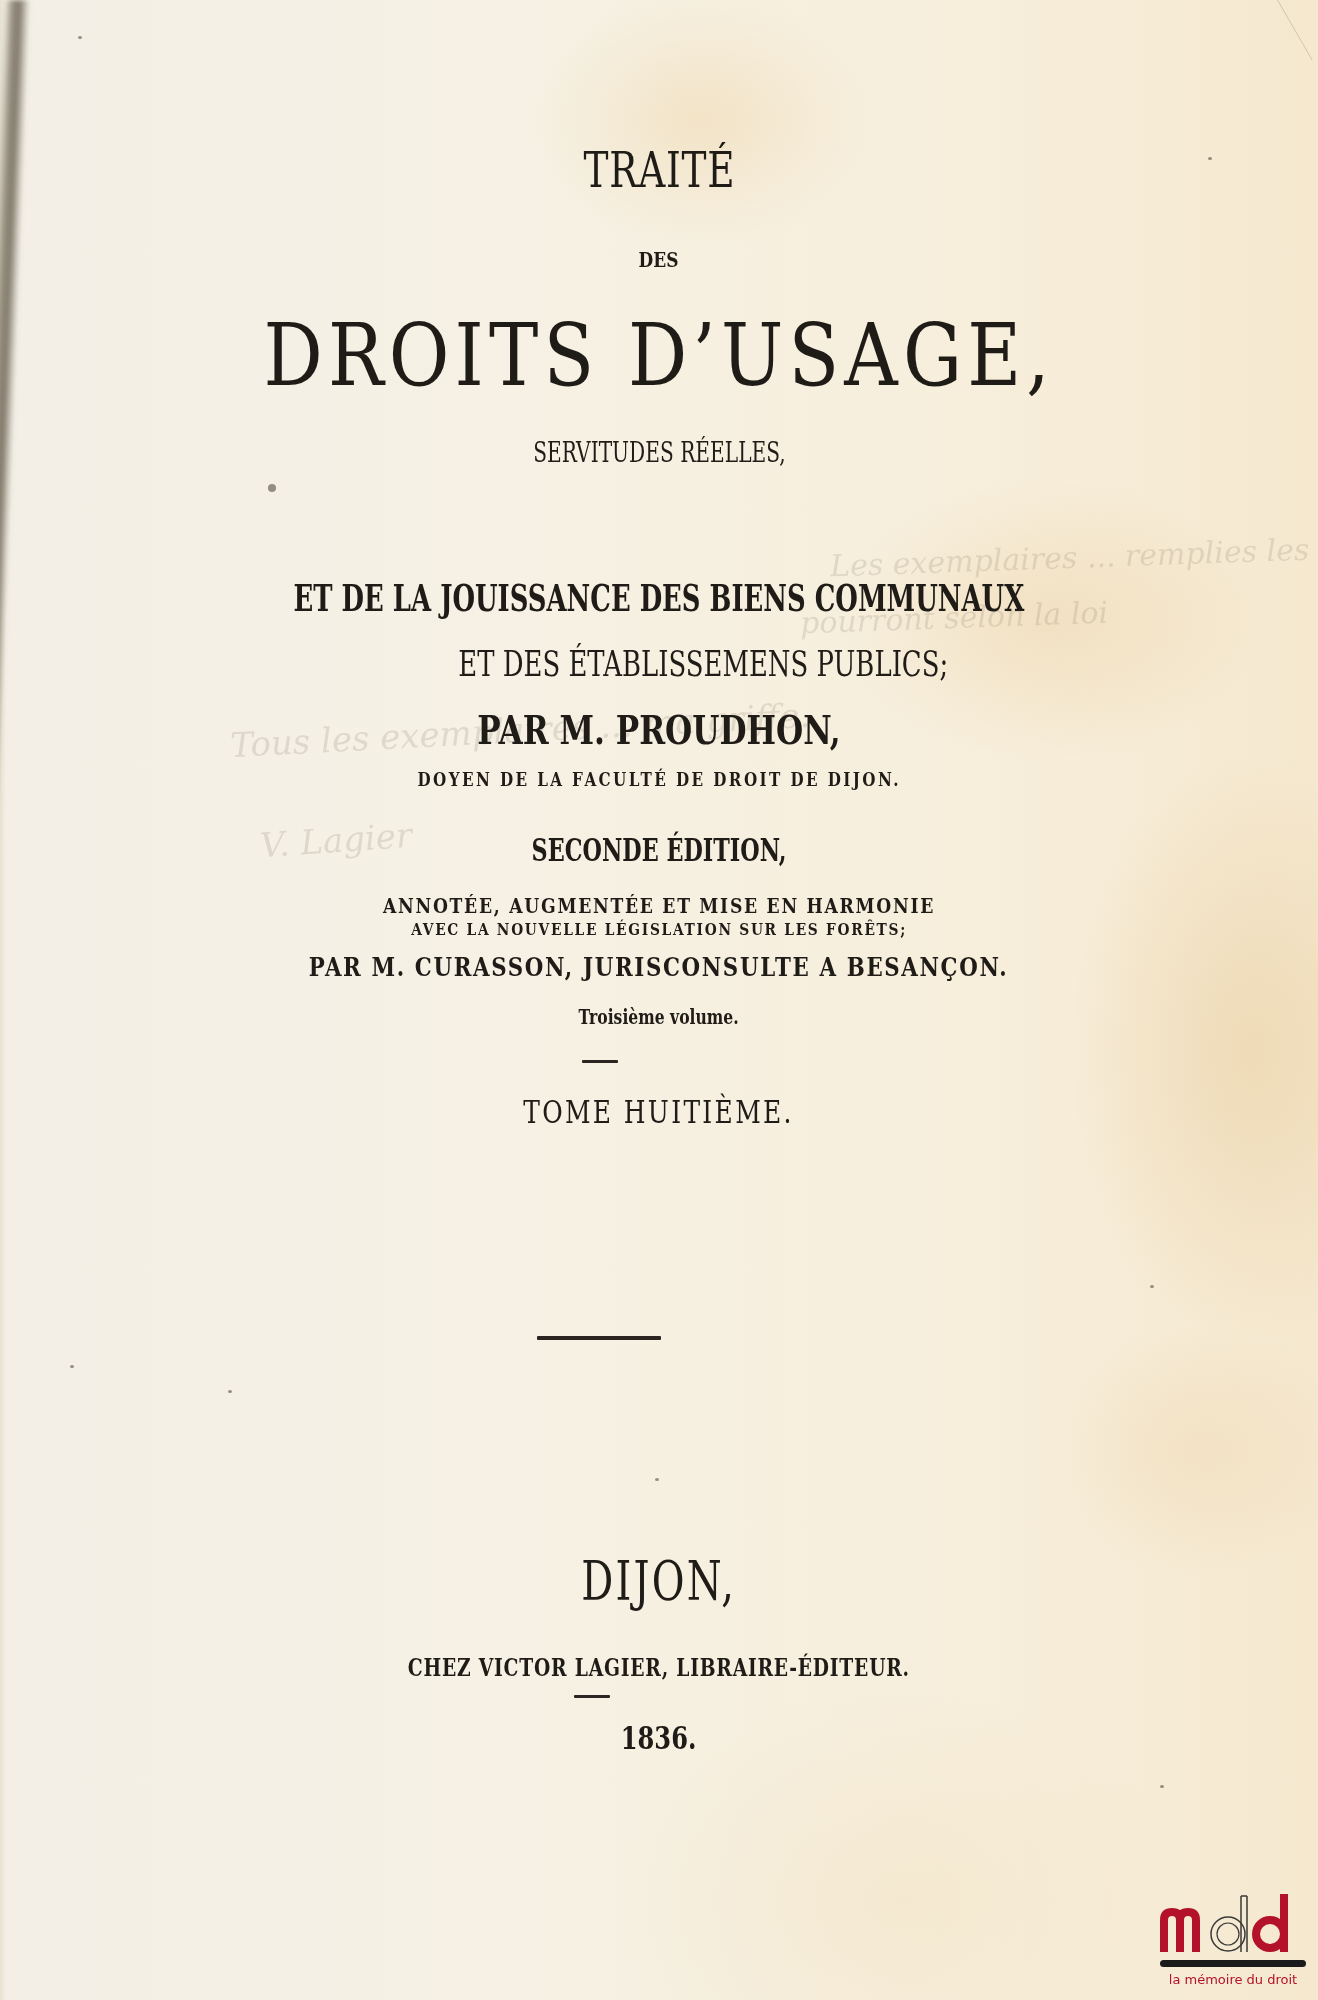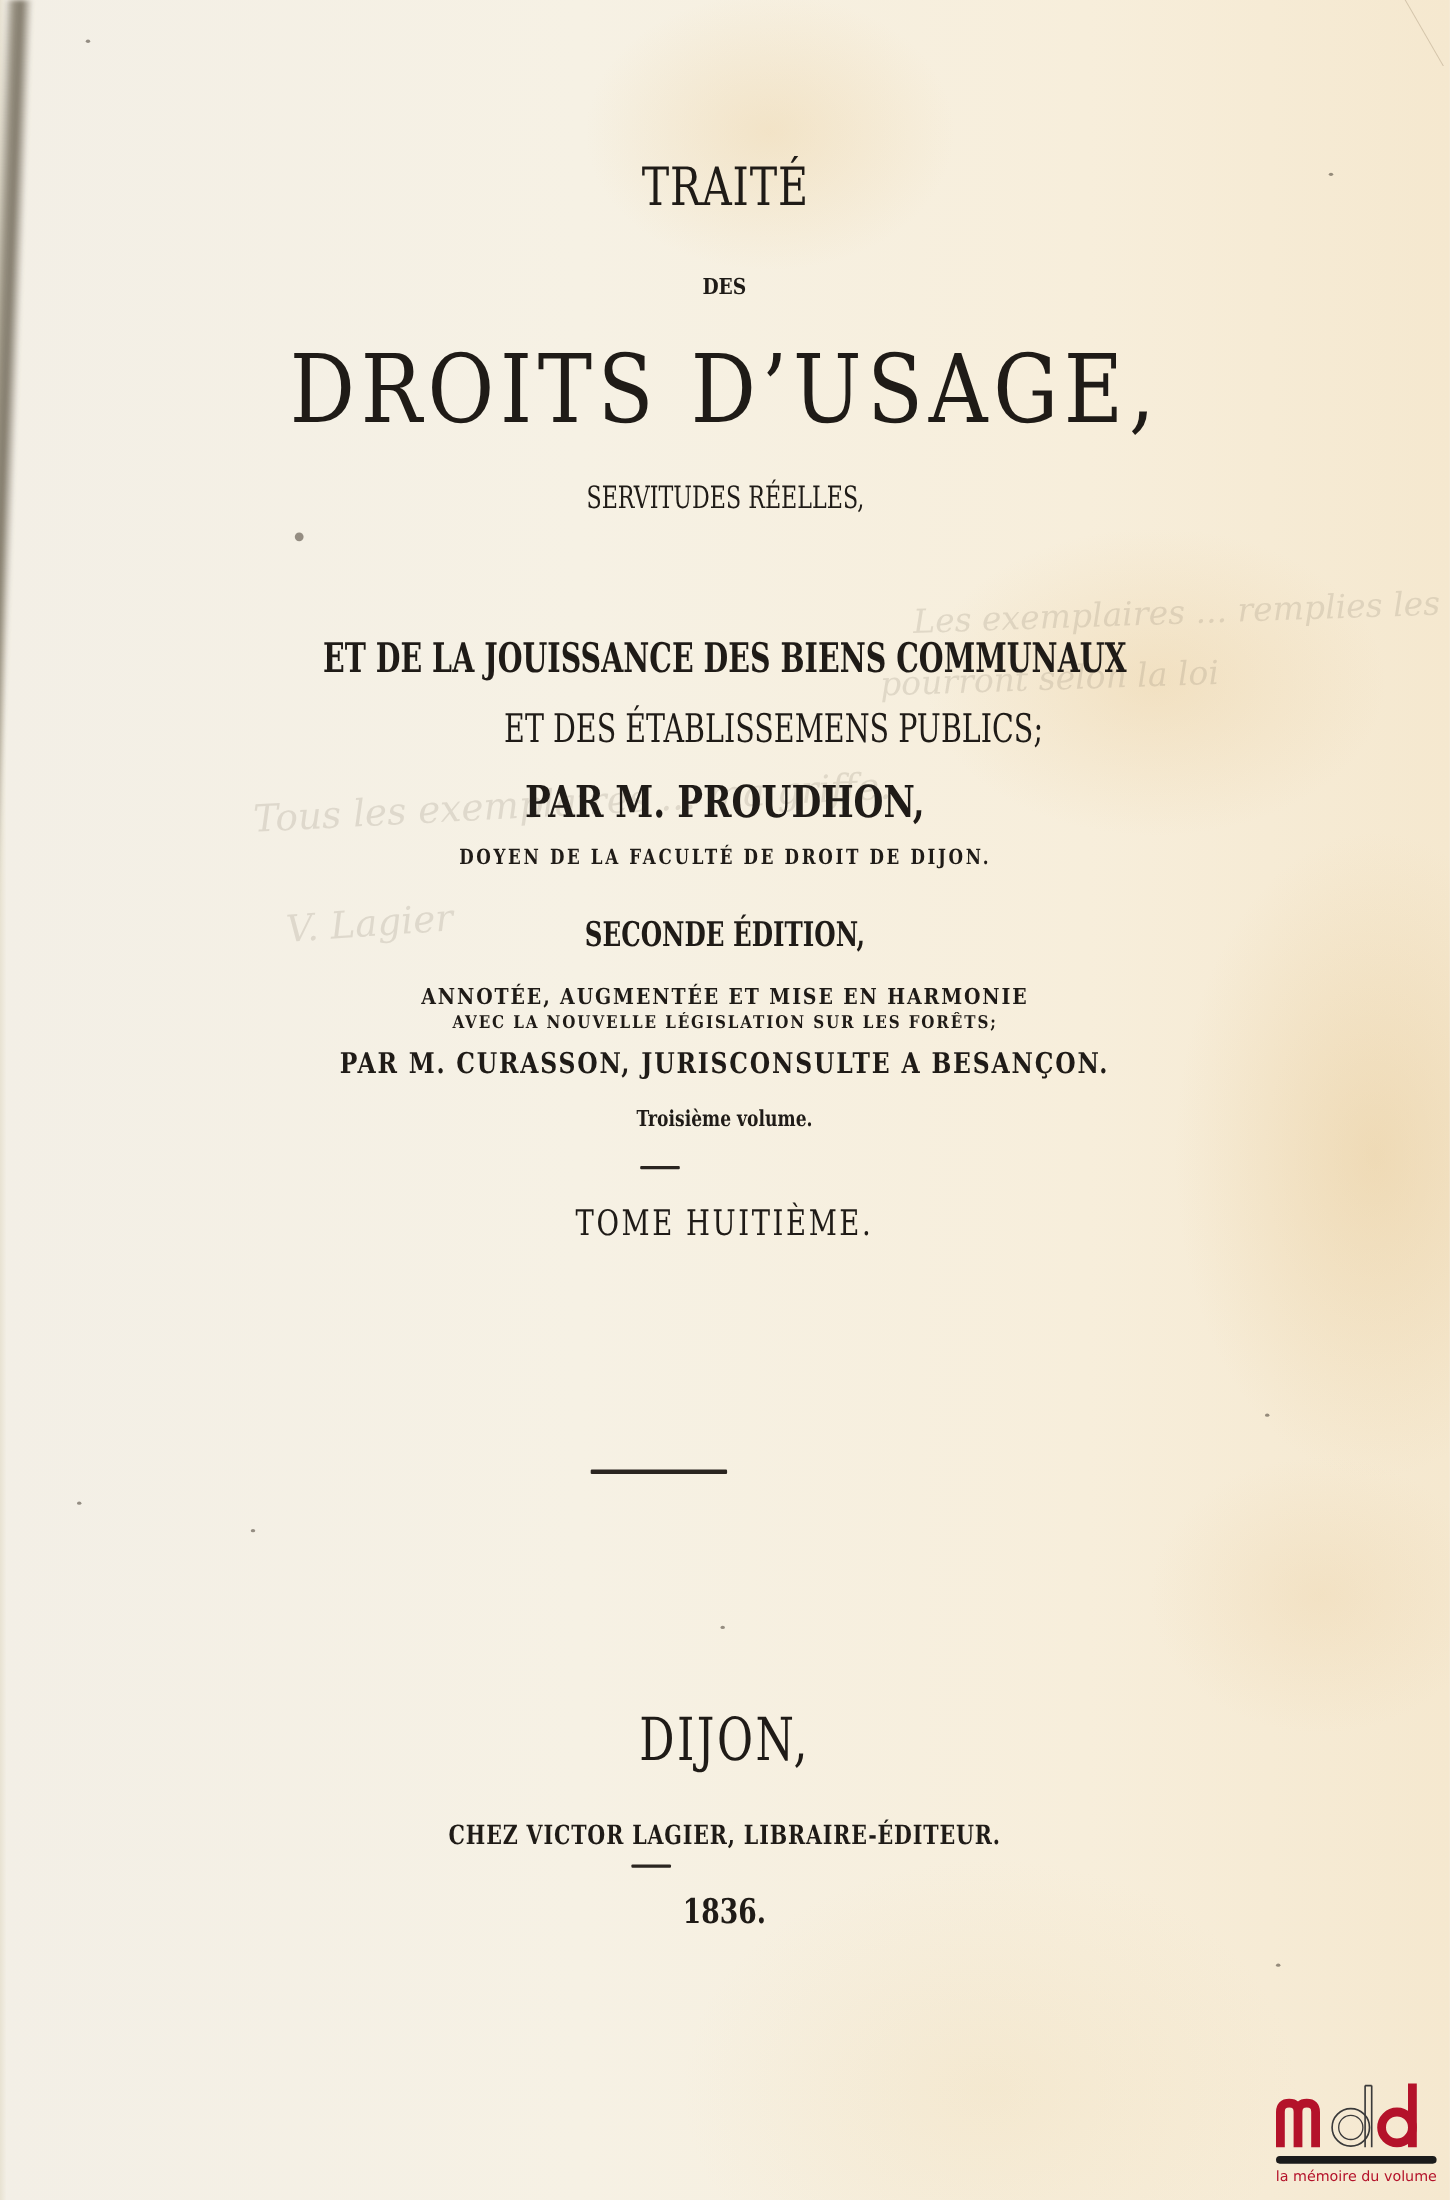--- a/index.html
+++ b/index.html
@@ -293,16 +293,16 @@
       <path d="M6 60 V28 Q6 20 14 20 Q22 20 22 28 V60 M22 28 Q22 20 30 20 Q38 20 38 28 V60" fill="none" stroke="#b4122a" stroke-width="8" stroke-linecap="butt"></path>
 
       <circle cx="70" cy="42" r="17" fill="none" stroke="#3a3a3a" stroke-width="1.5"></circle>
       <circle cx="70" cy="42" r="11" fill="none" stroke="#3a3a3a" stroke-width="1.2"></circle>
       <path d="M83 4 V60 M89 4 V60 M83 4 H89" fill="none" stroke="#3a3a3a" stroke-width="1.5"></path>
 
       <circle cx="112" cy="42" r="14" fill="none" stroke="#b4122a" stroke-width="8"></circle>
       <path d="M126 2 V60" fill="none" stroke="#b4122a" stroke-width="8"></path>
     </svg>
     <div class="logo-bar"></div>
-    <div class="logo-caption">la mémoire du volume</div>
+    <div class="logo-caption">la mémoire du droit</div>
   </div>
 
 </div>
 
 </body></html>

